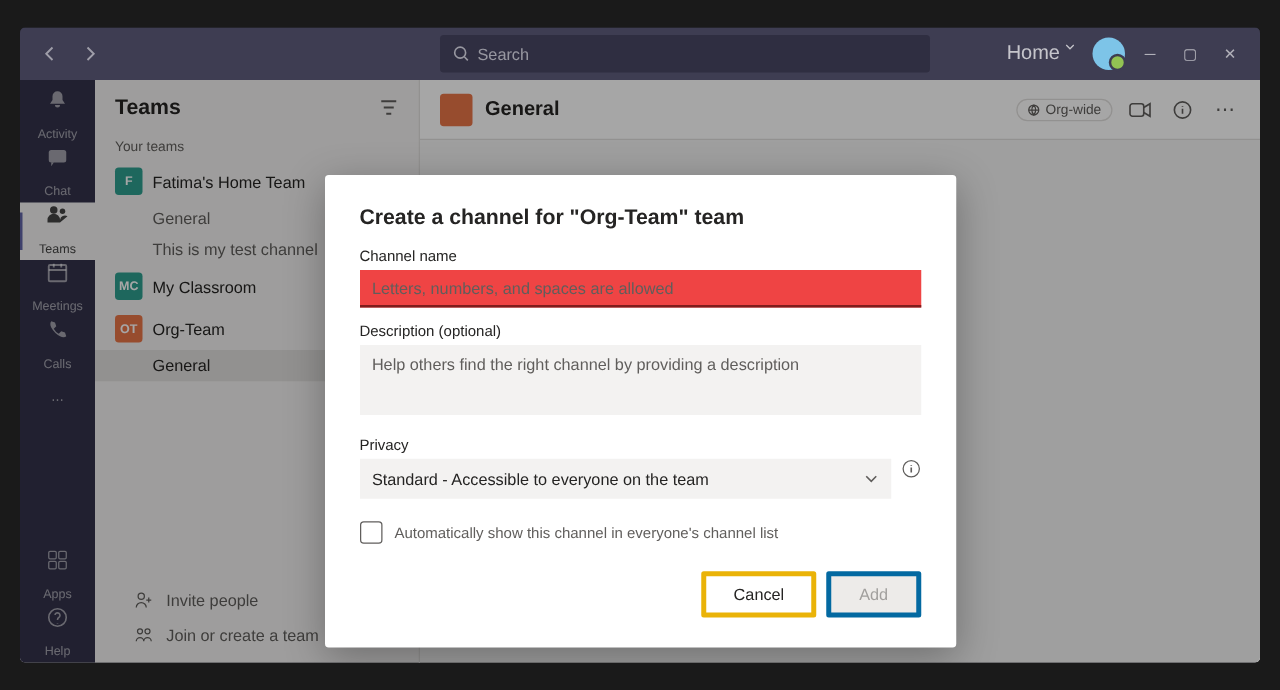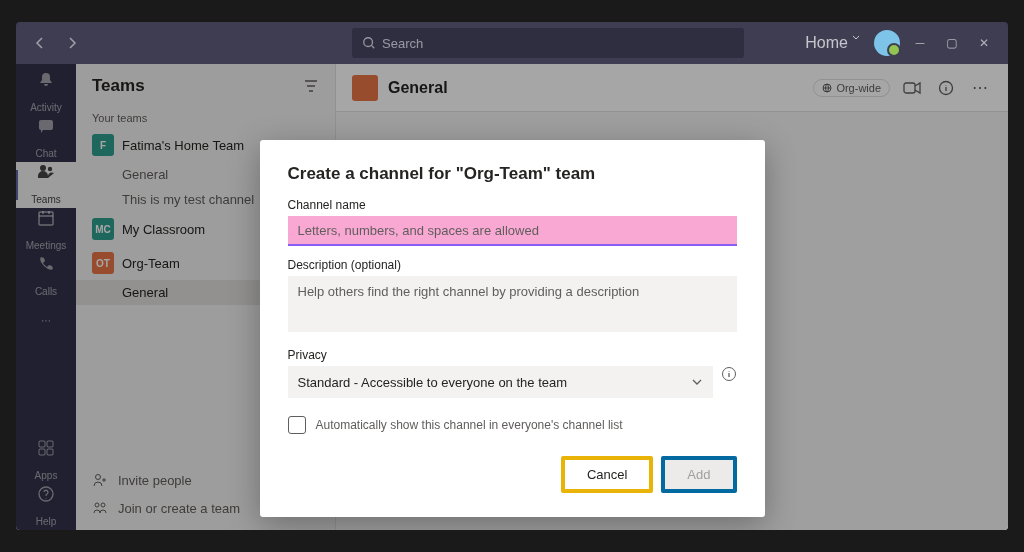--- a/index.html
+++ b/index.html
@@ -28,21 +28,21 @@
 .leftpanel{width:260px;background:#f3f2f1;border-right:1px solid #e1dfdd;display:flex;flex-direction:column}
 .lphead{display:flex;align-items:center;justify-content:space-between;padding:12px 16px 8px}
 .lphead h1{font-size:17px;font-weight:700;color:#252423}
 .filterbtn{color:#605e5c;cursor:pointer}
 .section{font-size:11px;color:#605e5c;padding:8px 16px 4px}
 .teamrow{display:flex;align-items:center;gap:8px;padding:6px 16px;font-size:13px;color:#252423;cursor:pointer}
 .teamav{width:22px;height:22px;border-radius:3px;display:flex;align-items:center;justify-content:center;font-size:10px;color:#fff;font-weight:600}
 .channelrow{padding:5px 16px 5px 46px;font-size:13px;color:#605e5c;cursor:pointer}
 .channelrow.sel{background:#e1dfdd;color:#252423}
 .lpspacer{flex:1}
-.lpfoot{padding:8px 16px;border-top:none}
+.lpfoot{padding:8px 31px;border-top:none}
 .lpfootrow{display:flex;align-items:center;gap:10px;padding:6px 0;font-size:13px;color:#605e5c;cursor:pointer}
 .gearbtn{position:absolute;left:290px;bottom:18px;color:#605e5c;cursor:pointer}
 
 .main{flex:1;background:#f5f5f5;display:flex;flex-direction:column;position:relative}
 .mainhead{height:48px;display:flex;align-items:center;padding:0 16px;gap:10px;border-bottom:1px solid #e1dfdd;background:#fff}
 .chav{width:26px;height:26px;background:#e97548;border-radius:3px}
 .chtitle{font-weight:700;font-size:16px;color:#252423}
 .mainheadspacer{flex:1}
 .orgpill{font-size:11px;color:#605e5c;border:1px solid #e1dfdd;padding:2px 8px;border-radius:10px;display:flex;align-items:center;gap:4px}
 .headicon{color:#605e5c;cursor:pointer;width:24px;height:24px;display:flex;align-items:center;justify-content:center}
@@ -53,21 +53,21 @@
 .faqq{color:#6fbf73;font-weight:700;font-size:28px}
 .faqperson{position:absolute;bottom:8px;left:40px;width:70px;height:60px}
 .faqbtn{background:#fff;border:1px solid #e1dfdd;padding:8px 18px;font-size:13px;color:#252423;cursor:pointer;border-radius:2px;margin-bottom:40px}
 .newconv{background:#6264a7;color:#fff;border:none;padding:9px 18px;font-size:13px;border-radius:3px;cursor:pointer;display:flex;align-items:center;gap:8px}
 
 .overlay{position:absolute;inset:0;background:rgba(0,0,0,.35);display:flex;align-items:flex-start;justify-content:center;padding-top:76px}
 .modal{width:505px;background:#fff;border-radius:3px;box-shadow:0 8px 32px rgba(0,0,0,.3);padding:24px 28px}
 .modal h2{font-size:17px;font-weight:700;color:#252423;margin-bottom:14px}
 .label{font-size:12px;color:#252423;margin-bottom:4px;margin-top:12px}
 .label:first-of-type{margin-top:0}
-.txtinput{width:100%;height:30px;border:none;border-bottom:2px solid #8b5cf6;background:#f9a8d4;padding:0 10px;font-size:13px;color:#252423;outline:none}
+.txtinput{width:100%;height:30px;border:none;border-bottom:2px solid #7f1d1d;background:#ef4444;padding:0 10px;font-size:13px;color:#252423;outline:none}
 .txtinput::placeholder{color:#605e5c}
 .txtarea{width:100%;height:56px;border:none;background:#f3f2f1;padding:8px 10px;font-size:13px;color:#252423;outline:none;resize:none}
 .txtarea::placeholder{color:#605e5c}
 .selectrow{display:flex;align-items:flex-start;gap:8px}
 .select{flex:1;height:32px;background:#f3f2f1;border:none;padding:0 10px;font-size:13px;color:#252423;display:flex;align-items:center;justify-content:space-between;cursor:pointer}
 .checkrow{display:flex;align-items:center;gap:10px;margin-top:18px;font-size:12px;color:#605e5c}
 .checkbox{width:18px;height:18px;border:1.5px solid #605e5c;border-radius:3px;cursor:pointer}
 .modalactions{display:flex;justify-content:flex-end;gap:8px;margin-top:22px}
 .btn{padding:7px 22px;font-size:13px;border-radius:2px;cursor:pointer}
 .btn.cancel{background:#fff;border:4px solid #eab308;color:#252423}

